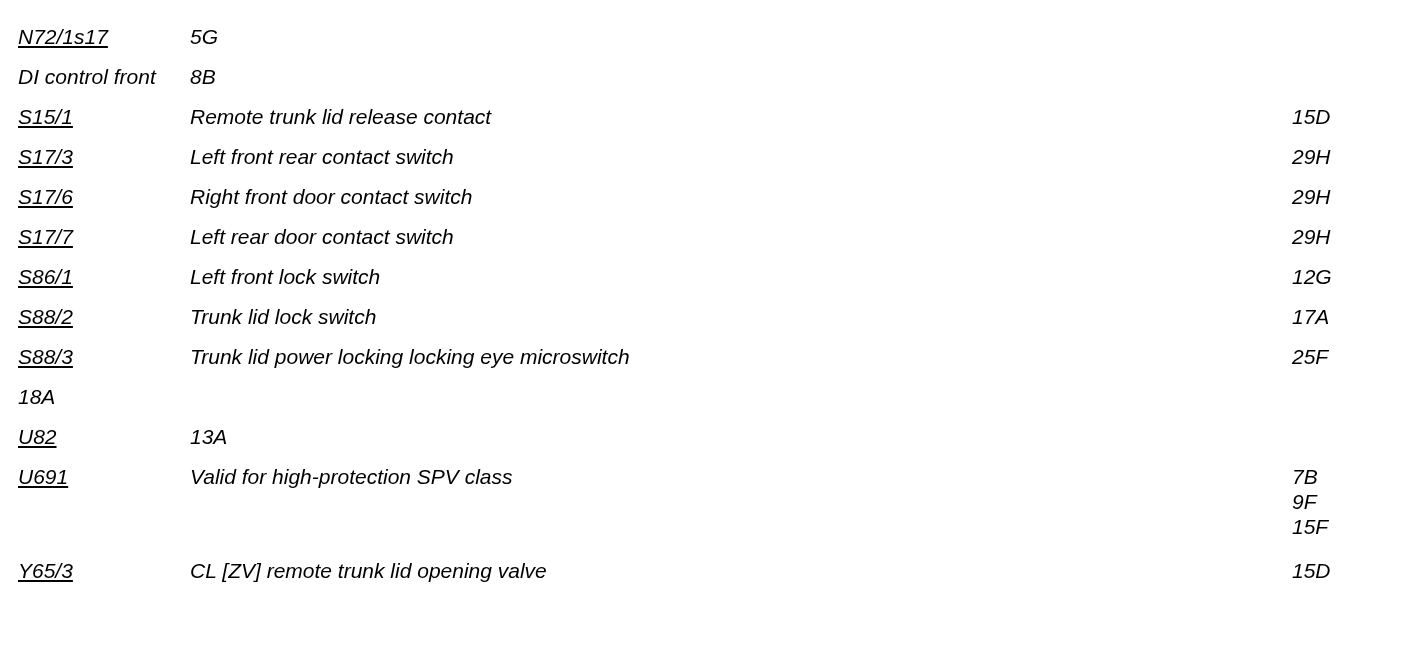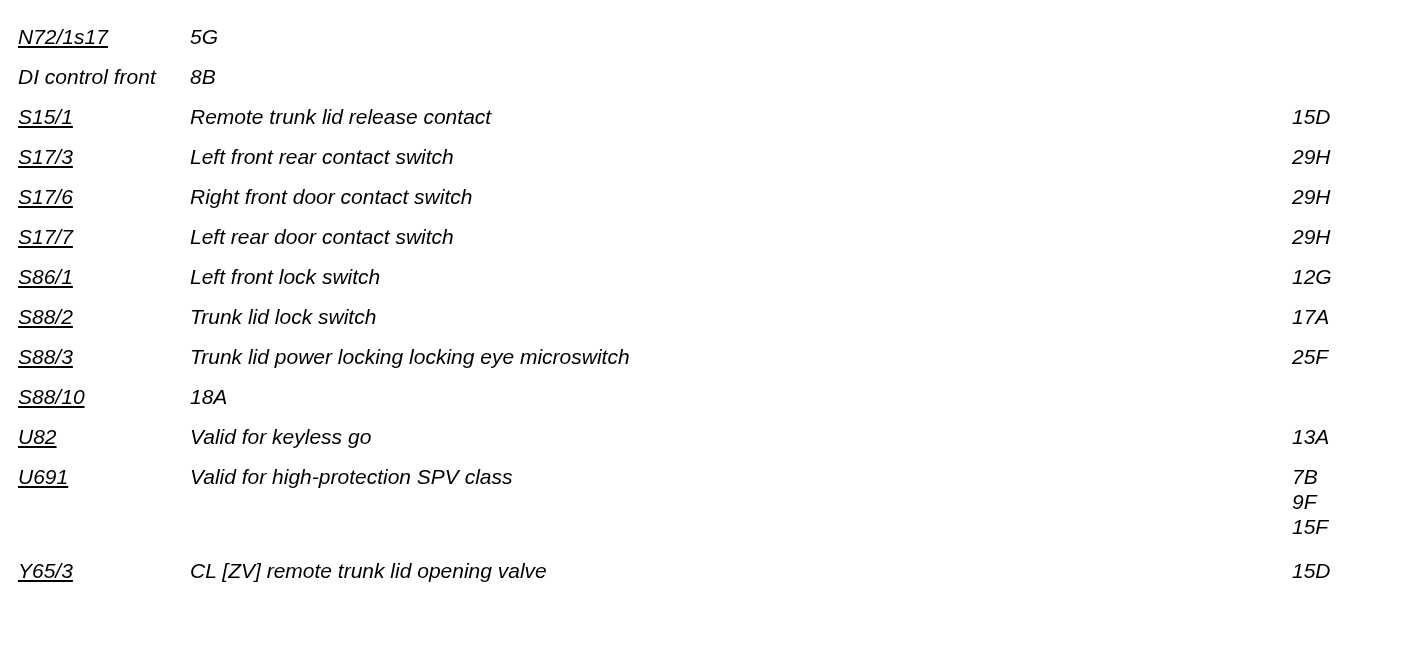--- a/index.html
+++ b/index.html
@@ -126,33 +126,29 @@
     <div class="cell code">
       <span class="code-link">S88/3</span>
     </div>
     <div class="cell desc">Trunk lid power locking locking eye microswitch</div>
     <div class="cell loc">
         <span class="loc-line">25F</span>
       </div>
   </div>
 
   <div class="row">
-    <div class="cell code">
-      <span class="code-link">S88/10</span>
-    </div>
     <div class="cell loc">
         <span class="loc-line">18A</span>
       </div>
   </div>
 
   <div class="row">
     <div class="cell code">
       <span class="code-link">U82</span>
     </div>
-    <div class="cell desc">Valid for keyless go</div>
     <div class="cell loc">
         <span class="loc-line">13A</span>
       </div>
   </div>
 
   <div class="row">
     <div class="cell code">
       <span class="code-link">U691</span>
     </div>
     <div class="cell desc">Valid for high-protection SPV class</div>

